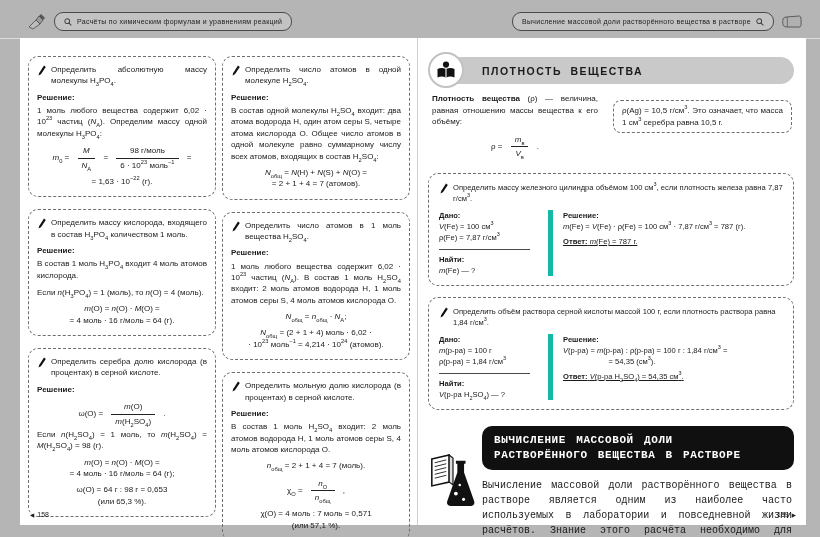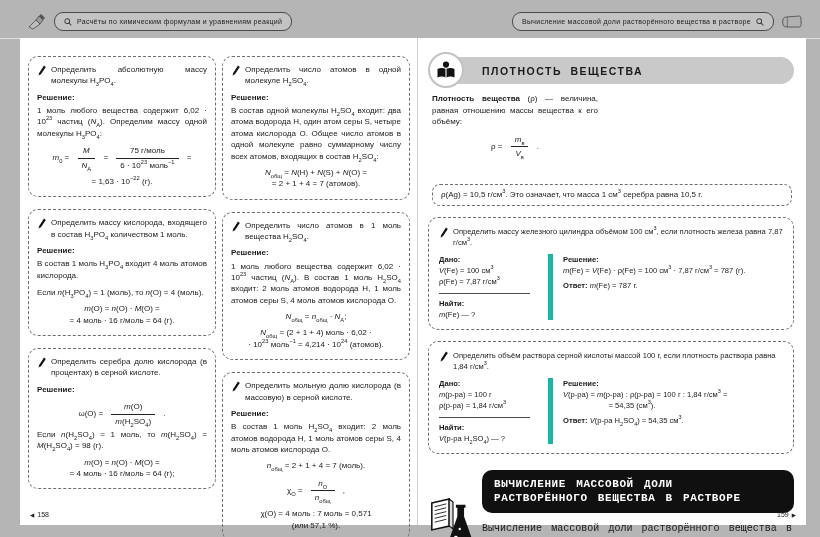--- a/index.html
+++ b/index.html
@@ -51,38 +51,38 @@
   .banner-pill{
     position:absolute;left:6px;right:0;top:1px;height:27px;background:#c9c9c9;border-radius:15px;
     display:flex;align-items:center;padding-left:48px;
     font-weight:bold;font-size:10.5px;letter-spacing:1.5px;word-spacing:4px;
   }
   .banner-badge{
     position:absolute;left:0;top:-4px;width:36px;height:36px;border-radius:50%;
     background:#fff;border:2px solid #c2c2c2;box-sizing:border-box;
     display:flex;align-items:center;justify-content:center;
   }
-  .density-cols{display:flex;gap:15px;margin:9px 14px 0 14px;font-size:8px;line-height:1.45;flex-direction:column;}
+  .density-cols{display:flex;gap:15px;margin:9px 14px 0 14px;font-size:8px;line-height:1.45;}
   .dcol-left{width:166px;text-align:justify;}
   .dcol-right{flex:1;text-align:justify;}
   .example-box{
     border:1.2px dashed #6e6e6e;border-radius:8px;
     padding:4px 8px;margin-top:7px;text-align:justify;
   }
   .problem{
     border:1.4px dashed #6e6e6e;border-radius:10px;
     margin:11px 12px 0 10px;padding:8px 10px 9px;
     font-size:7.6px;line-height:1.45;
   }
   .pbody{display:flex;margin-top:6px;}
   .pgiven{width:114px;border-right:5px solid #14b8a6;padding-right:8px;box-sizing:border-box;}
   .plabel{font-weight:bold;}
   .psep{border-top:1px solid #4a4a4a;margin:6px 10px 4px 0;}
   .psol{flex:1;padding-left:10px;}
-  .panswer{margin-top:4px;}
+  .panswer{margin-top:4px;text-decoration:underline;}
   .mf-section{display:flex;margin:16px 12px 0 6px;font-family:Liberation Mono, monospace;}
   .mf-iconcol{width:58px;flex:none;display:flex;justify-content:center;align-items:flex-start;padding-top:26px;}
   .mf-right{flex:1;}
   .mf-banner{
     background:#101010;color:#fff;border-radius:10px;
     padding:7px 12px;font-weight:bold;font-size:11px;line-height:1.35;
     letter-spacing:.6px;word-spacing:3px;
   }
   .mf-para{margin-top:8px;font-size:10px;line-height:1.5;text-align:justify;padding-right:2px;}
   
@@ -147,21 +147,21 @@
                 </svg>
             </span>
             <span>Определить абсолютную массу молекулы H<sub>3</sub>PO<sub>4</sub>.</span>
           </div>
           <div class="sol-label">Решение:</div>
           <div class="para">1 моль любого вещества содержит 6,02 · 10<sup>23</sup> частиц (<i>N</i><sub>A</sub>). Определим массу одной молекулы H<sub>3</sub>PO<sub>4</sub>:</div>
           <div class="feq">
             <span><i>m</i><sub>0</sub> =</span>
             <span class="frac"><span class="num"><i>M</i></span><span class="den"><i>N</i><sub>A</sub></span></span>
             <span>=</span>
-            <span class="frac"><span class="num">75 г/моль</span><span class="den">6 · 10<sup>23</sup> моль<sup>−1</sup></span></span>
+            <span class="frac"><span class="num">98 г/моль</span><span class="den">6 · 10<sup>23</sup> моль<sup>−1</sup></span></span>
             <span>=</span>
           </div>
           <div class="eq">= 1,63 · 10<sup>−22</sup> (г).</div>
         </div>
 
         <div class="dbox">
           <div class="task">
             <span class="pen">
               <svg width="9" height="11" viewBox="0 0 9 11">
                   <path d="M1.5 10.5 L2.2 8 L7 0.5 L8.8 1.9 L3.9 9.3 Z" fill="#111"></path>
@@ -185,20 +185,21 @@
             <span>Определить серебра долю кислорода (в процентах) в серной кислоте.</span>
           </div>
           <div class="sol-label">Решение:</div>
           <div class="feq">
             <span>ω(O) =</span>
             <span class="frac"><span class="num"><i>m</i>(O)</span><span class="den"><i>m</i>(H<sub>2</sub>SO<sub>4</sub>)</span></span>
             <span>.</span>
           </div>
           <div class="para">Если <i>n</i>(H<sub>2</sub>SO<sub>4</sub>) = 1 моль, то <i>m</i>(H<sub>2</sub>SO<sub>4</sub>) = <i>M</i>(H<sub>2</sub>SO<sub>4</sub>) = 98 (г).</div>
           <div class="eq"><i>m</i>(O) = <i>n</i>(O) · <i>M</i>(O) =<br>= 4 моль · 16 г/моль = 64 (г);</div>
+          <div class="eq">ω(O) = 64 г : 98 г = 0,653<br>(или 65,3 %).</div>
         </div>
       </div>
 
       <div class="col">
 
         <div class="dbox">
           <div class="task">
             <span class="pen">
               <svg width="9" height="11" viewBox="0 0 9 11">
                   <path d="M1.5 10.5 L2.2 8 L7 0.5 L8.8 1.9 L3.9 9.3 Z" fill="#111"></path>
@@ -226,21 +227,21 @@
           <div class="eq"><i>N</i><sub>общ</sub> = (2 + 1 + 4) моль · 6,02 ·<br>· 10<sup>23</sup> моль<sup>−1</sup> = 4,214 · 10<sup>24</sup> (атомов).</div>
         </div>
 
         <div class="dbox">
           <div class="task">
             <span class="pen">
               <svg width="9" height="11" viewBox="0 0 9 11">
                   <path d="M1.5 10.5 L2.2 8 L7 0.5 L8.8 1.9 L3.9 9.3 Z" fill="#111"></path>
                 </svg>
             </span>
-            <span>Определить мольную долю кислорода (в массовую) в серной кислоте.</span>
+            <span>Определить мольную долю кислорода (в процентах) в серной кислоте.</span>
           </div>
           <div class="sol-label">Решение:</div>
           <div class="para">В состав 1 моль H<sub>2</sub>SO<sub>4</sub> входит: 2 моль атомов водорода H, 1 моль атомов серы S, 4 моль атомов кислорода O.</div>
           <div class="eq"><i>n</i><sub>общ</sub> = 2 + 1 + 4 = 7 (моль).</div>
           <div class="feq">
             <span>χ<sub>O</sub> =</span>
             <span class="frac"><span class="num"><i>n</i><sub>O</sub></span><span class="den"><i>n</i><sub>общ</sub></span></span>
             <span>,</span>
           </div>
           <div class="eq">χ(O) = 4 моль : 7 моль = 0,571<br>(или 57,1 %).</div>

